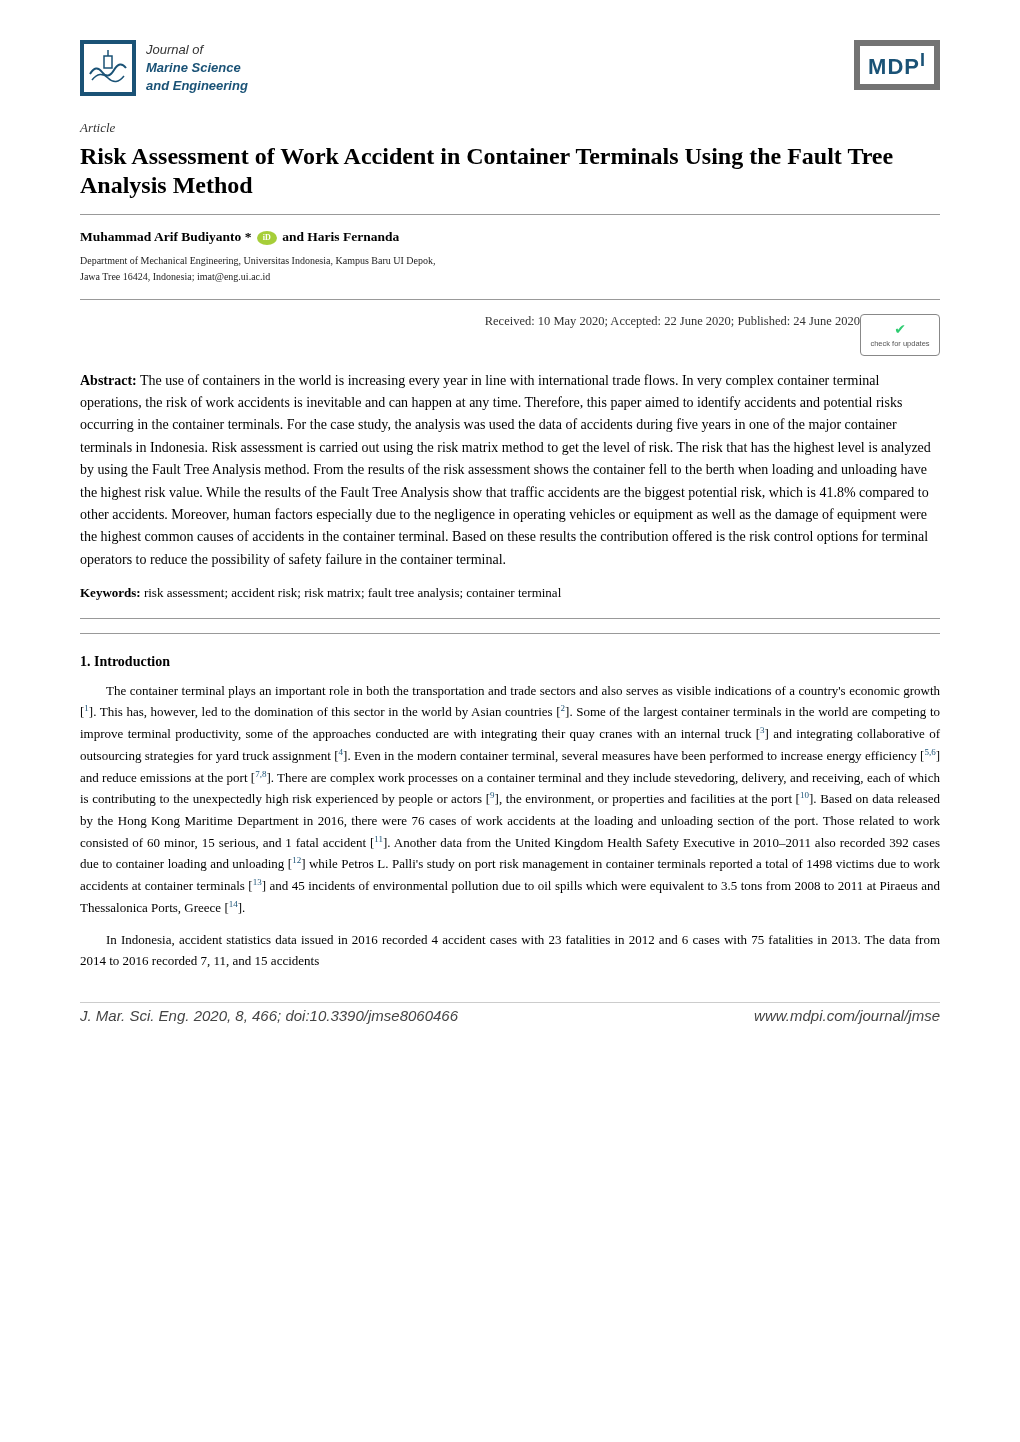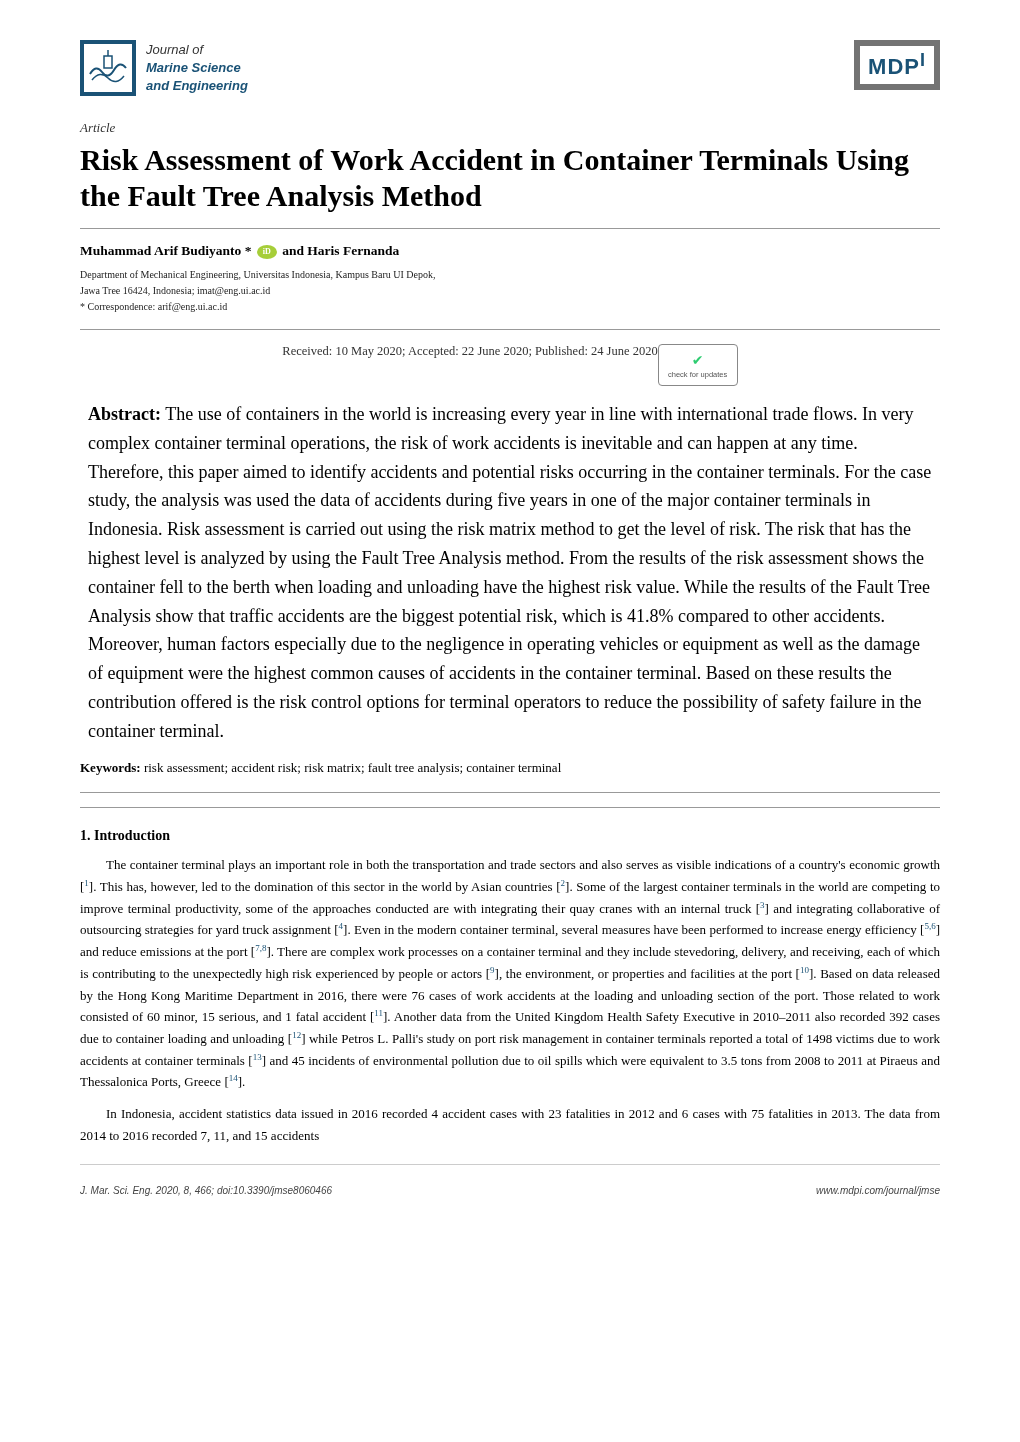--- a/index.html
+++ b/index.html
@@ -58,21 +58,21 @@
       padding: 4px 8px;
       letter-spacing: 1px;
     }
     .article-type {
       font-style: italic;
       font-size: 13px;
       margin-bottom: 6px;
       color: #333;
     }
     .article-title {
-      font-size: 30px;
+      font-size: 24px;
       font-weight: bold;
       line-height: 1.2;
       color: #000;
     }
     .divider {
       border: none;
       border-top: 1px solid #999;
       margin: 14px 0;
     }
     .authors {
@@ -94,21 +94,21 @@
       vertical-align: middle;
       margin: 0 2px;
     }
     .affiliation {
       font-size: 10px;
       line-height: 1.6;
       color: #222;
     }
     .dates-row {
       display: flex;
-      justify-content: center;
+      justify-content: flex-end;
       align-items: flex-start;
       margin: 14px 0;
     }
     .dates-text {
       font-size: 12.5px;
       color: #333;
     }
     .check-updates {
       display: flex;
       align-items: center;
@@ -132,22 +132,22 @@
     .check-updates-badge .cu-icon {
       font-size: 14px;
       color: #2ecc71;
     }
     .check-updates-badge .cu-text {
       font-size: 7.5px;
       text-align: center;
       color: #555;
     }
     .abstract-section {
-      margin: 10px 8px;
-      font-size: 18px;
+      margin: 10px 0;
+      font-size: 14px;
       line-height: 1.6;
     }
     .abstract-section .abstract-label {
       font-weight: bold;
     }
     .keywords-section {
       margin: 12px 0;
       font-size: 13px;
       line-height: 1.6;
     }
@@ -168,25 +168,25 @@
       margin-bottom: 10px;
     }
     .body-text sup {
       font-size: 9px;
       color: #1a5276;
     }
     .footer {
       display: flex;
       justify-content: space-between;
       align-items: center;
-      margin-top: 18px;
-      padding-top: 20px;
+      margin-top: 30px;
+      padding-top: 4px;
       border-top: 1px solid #ccc;
       font-family: Arial, sans-serif;
-      font-size: 10px;
+      font-size: 15px;
       color: #444;
       font-style: italic;
     }
   </style>
 </head>
 <body>
 
 <div class="header">
   <div class="journal-logo">
     <div class="logo-icon">
@@ -216,21 +216,20 @@
 
 <div class="authors">
   <span>Muhammad Arif Budiyanto *</span>
   <span class="orcid" title="ORCID">iD</span>
   <span> and Haris Fernanda</span>
 </div>
 
 <div class="affiliation">
   <div>Department of Mechanical Engineering, Universitas Indonesia, Kampus Baru UI Depok,</div>
   <div>Jawa Tree 16424, Indonesia; imat@eng.ui.ac.id</div>
-  <div>* Correspondence: arif@eng.ui.ac.id</div>
 </div>
 
 <hr class="divider">
 
 <div class="dates-row">
   <div class="dates-text">Received: 10 May 2020; Accepted: 22 June 2020; Published: 24 June 2020</div>
   <div class="check-updates">
     <div class="check-updates-badge">
       <div class="cu-icon">✔</div>
       <div class="cu-text">check for updates</div>

